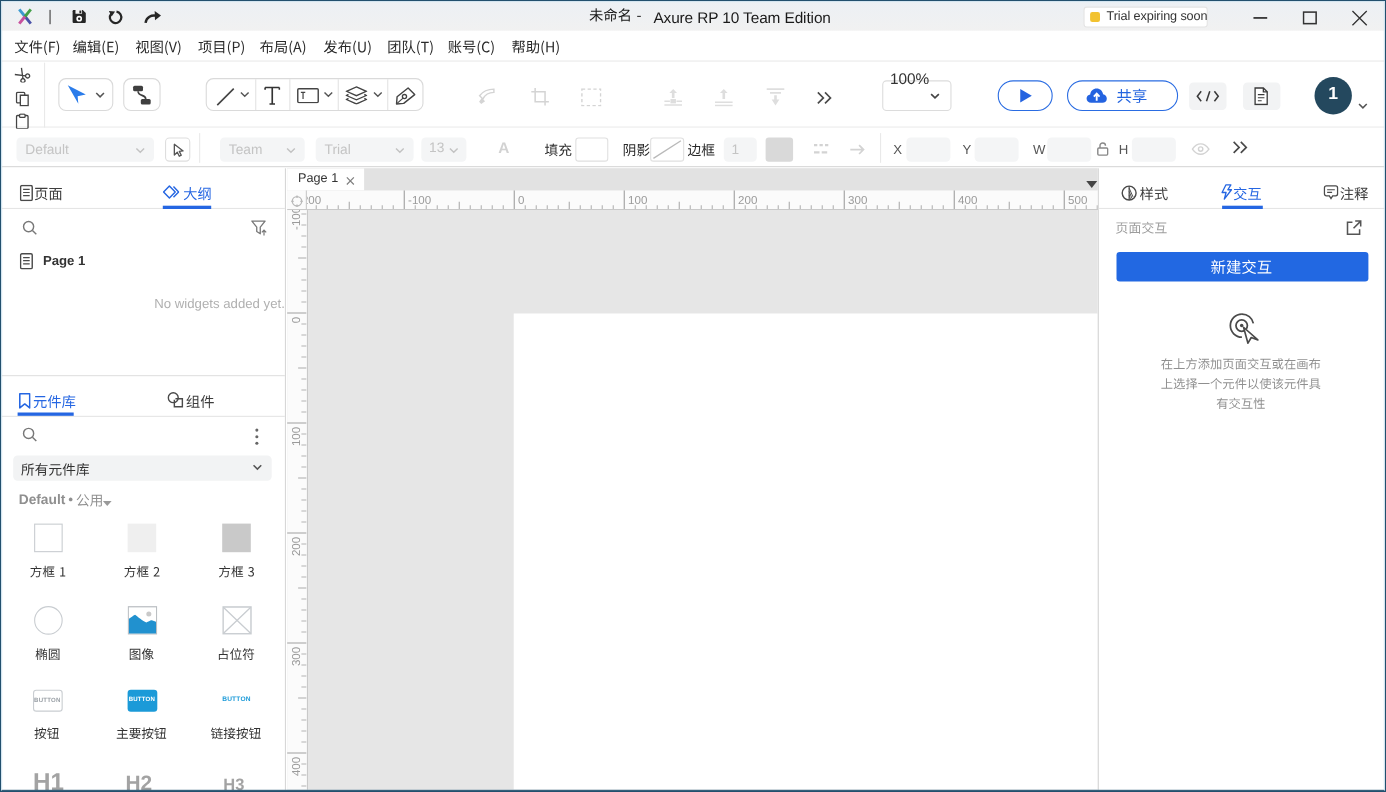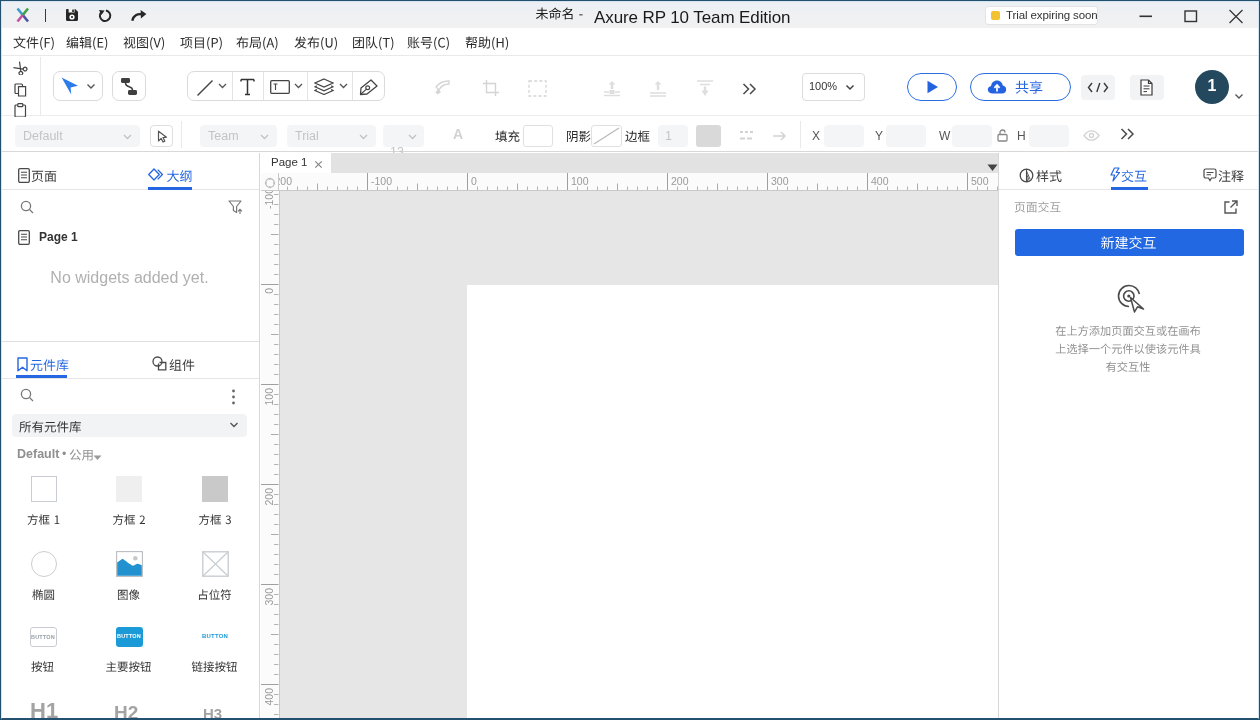--- a/index.html
+++ b/index.html
@@ -62,21 +62,21 @@
   </svg>
 
   <svg class="abs" style="left:131px;top:7px" width="16" height="13" viewBox="0 0 16 13">
     <path d="M1.3 11.8 C2.2 6.4 6.5 4.4 11.5 5.4" fill="none" stroke="#262626" stroke-width="2.3"></path>
     <path d="M9.6 1 L15.4 5.1 L9.9 9.4 Z" fill="#262626"></path>
   </svg>
 
   <div class="abs" style="left:985px;top:4px;width:113px;height:19px;background:#fff;border:1px solid #e4e4e4;border-radius:3px"></div>
   <div class="abs" style="left:991px;top:9px;width:9px;height:9px;background:#f2c230;border-radius:2px"></div>
   <div class="abs" style="left:1006px;top:6.5px;font-size:11.5px;letter-spacing:-0.1px;color:#333">Trial expiring soon</div>
-  <div class="abs" style="left:594px;top:5.5px;font-size:17px;letter-spacing:-0.1px;color:#1a1a1a">Axure RP 10 Team Edition</div>
+  <div class="abs" style="left:594px;top:5.5px;font-size:14px;letter-spacing:-0.1px;color:#1a1a1a">Axure RP 10 Team Edition</div>
 
   <svg class="abs" style="left:1139px;top:13px" width="14" height="3" viewBox="0 0 14 3">
       <rect x="0.5" y="0.5" width="12.5" height="1.6" fill="#333"></rect>
     </svg>
   <svg class="abs" style="left:1184px;top:8px" width="14" height="13" viewBox="0 0 14 13">
       <rect x="1" y="1" width="11.5" height="10.5" fill="none" stroke="#333" stroke-width="1.4"></rect>
     </svg>
   <svg class="abs" style="left:1228px;top:7px" width="16" height="15" viewBox="0 0 16 15">
       <path d="M1.5 1 L14.5 14 M14.5 1 L1.5 14" stroke="#333" stroke-width="1.2"></path>
     </svg>
@@ -175,21 +175,21 @@
   <svg class="abs" style="left:696px;top:23px" width="18" height="17" viewBox="0 0 18 17">
     <path d="M1 1 L17 1 M4 4.5 L14 4.5" stroke="#dedede" stroke-width="1.6"></path>
     <path d="M9 16 L12.5 10.5 L10.2 10.5 L10.2 6.5 L7.8 6.5 L7.8 10.5 L5.5 10.5 Z" fill="#dedede"></path>
   </svg>
 
   <svg class="abs" style="left:742px;top:26px" width="15" height="12" viewBox="0 0 15 12">
     <path d="M1.5 1 L6.5 6 L1.5 11 M8 1 L13 6 L8 11" stroke="#4a4a4a" stroke-width="1.5" fill="none"></path>
   </svg>
 
   <div class="abs" style="left:802px;top:16px;width:63px;height:28px;background:#fff;border:1px solid #dcdcdc;border-radius:4px"></div>
-  <div class="abs" style="left:809px;top:23px;font-size:11px;color:#333">100%</div>
+  <div class="abs" style="left:809px;top:6px;font-size:14px;color:#333">100%</div>
   <svg class="abs" style="left:845px;top:27px" width="10" height="7" viewBox="0 0 10 7">
       <path d="M1.5 1.5 L5 5 L8.5 1.5" stroke="#444" stroke-width="1.5" fill="none"></path>
     </svg>
 
   <div class="abs" style="left:907px;top:16px;width:50px;height:28px;border:1.4px solid #2a6ce2;border-radius:14px"></div>
   <svg class="abs" style="left:926px;top:23px" width="13" height="14" viewBox="0 0 13 14">
       <path d="M1.5 0.8 L12 7 L1.5 13.2 Z" fill="#2463e0"></path>
     </svg>
 
   <div class="abs" style="left:970px;top:16px;width:101px;height:28px;border:1.4px solid #2a6ce2;border-radius:14px"></div>
@@ -232,21 +232,21 @@
   <div class="abs gtxt" style="left:208px;top:12px">Team</div>
   <svg class="abs" style="left:260px;top:17px" width="9" height="6" viewBox="0 0 9 6">
       <path d="M1 1 L4.5 4.5 L8 1" stroke="#c2c2c2" stroke-width="1.3" fill="none"></path>
     </svg>
   <div class="ddgray" style="left:287px;top:8px;width:89px;height:22px"></div>
   <div class="abs gtxt" style="left:295px;top:12px">Trial</div>
   <svg class="abs" style="left:359px;top:17px" width="9" height="6" viewBox="0 0 9 6">
       <path d="M1 1 L4.5 4.5 L8 1" stroke="#c2c2c2" stroke-width="1.3" fill="none"></path>
     </svg>
   <div class="ddgray" style="left:383px;top:8px;width:41px;height:22px"></div>
-  <div class="abs gtxt" style="left:390px;top:28px">13</div>
+  <div class="abs gtxt" style="left:390px;top:10px">13</div>
   <svg class="abs" style="left:408px;top:17px" width="9" height="6" viewBox="0 0 9 6">
       <path d="M1 1 L4.5 4.5 L8 1" stroke="#c2c2c2" stroke-width="1.3" fill="none"></path>
     </svg>
   <div class="abs" style="left:453px;top:9px;font-size:14px;font-weight:bold;color:#d2d2d2">A</div>
   <div class="swatch" style="left:523px;top:8px;width:30px;height:22px"></div>
   <div class="swatch" style="left:591px;top:8px;width:31px;height:22px"></div>
   <svg class="abs" style="left:591px;top:8px" width="31" height="22" viewBox="0 0 31 22">
       <path d="M3 19 L28 3" stroke="#b9b9b9" stroke-width="1.2"></path>
     </svg>
   <div class="ddgray" style="left:658px;top:8px;width:30px;height:22px"></div>
@@ -298,21 +298,21 @@
   </svg>
   <svg class="abs" style="left:228px;top:47px" width="15" height="15" viewBox="0 0 15 15">
     <path d="M1 1 L13 1 L8.6 6.5 L8.6 12.5 L5.4 10.5 L5.4 6.5 Z" fill="none" stroke="#787878" stroke-width="1.2" stroke-linejoin="round"></path>
     <path d="M12 9.5 L12 14 M10 11.3 L12 9.3 L14 11.3" stroke="#787878" stroke-width="1.1" fill="none"></path>
   </svg>
   <svg class="abs" style="left:18px;top:77px" width="12" height="15" viewBox="0 0 12 15">
     <rect x="0.7" y="0.7" width="10.6" height="13.6" rx="1.2" fill="none" stroke="#4a4a4a" stroke-width="1.3"></rect>
     <path d="M3 4.2 L9 4.2 M3 7 L9 7 M3 9.8 L9 9.8" stroke="#4a4a4a" stroke-width="1.1"></path>
   </svg>
   <div class="abs" style="left:39px;top:77px;font-size:12px;font-weight:bold;color:#333">Page 1</div>
-  <div class="abs" style="left:0;top:116px;width:259px;text-align:center;font-size:16px;color:#b0b0b0">No widgets added yet.</div>
+  <div class="abs" style="left:0;top:116px;width:259px;text-align:right;font-size:12px;color:#b0b0b0">No widgets added yet.</div>
   <div class="abs" style="left:0;right:0;top:188px;height:38px;border-top:1px solid #e0e0e0;border-bottom:1px solid #e5e5e5"></div>
   <svg class="abs" style="left:17px;top:204px" width="11" height="15" viewBox="0 0 11 15">
     <path d="M1 1 L10 1 L10 13.8 L5.5 10.2 L1 13.8 Z" fill="none" stroke="#2566e2" stroke-width="1.4" stroke-linejoin="round"></path>
   </svg>
   <svg class="abs" style="left:152px;top:203px" width="15" height="15" viewBox="0 0 15 15">
     <circle cx="5.5" cy="5.5" r="4.5" fill="none" stroke="#4a4a4a" stroke-width="1.3"></circle>
     <path d="M7.5 6.5 L13.8 6.5 L13.8 13.8 L6.5 13.8 L6.5 7.5" fill="none" stroke="#4a4a4a" stroke-width="1.3"></path>
   </svg>
   <div class="abs" style="left:16px;top:222px;width:51px;height:3px;background:#2566e2"></div>
   <svg class="abs" style="left:20px;top:235px" width="14" height="14" viewBox="0 0 14 14">

